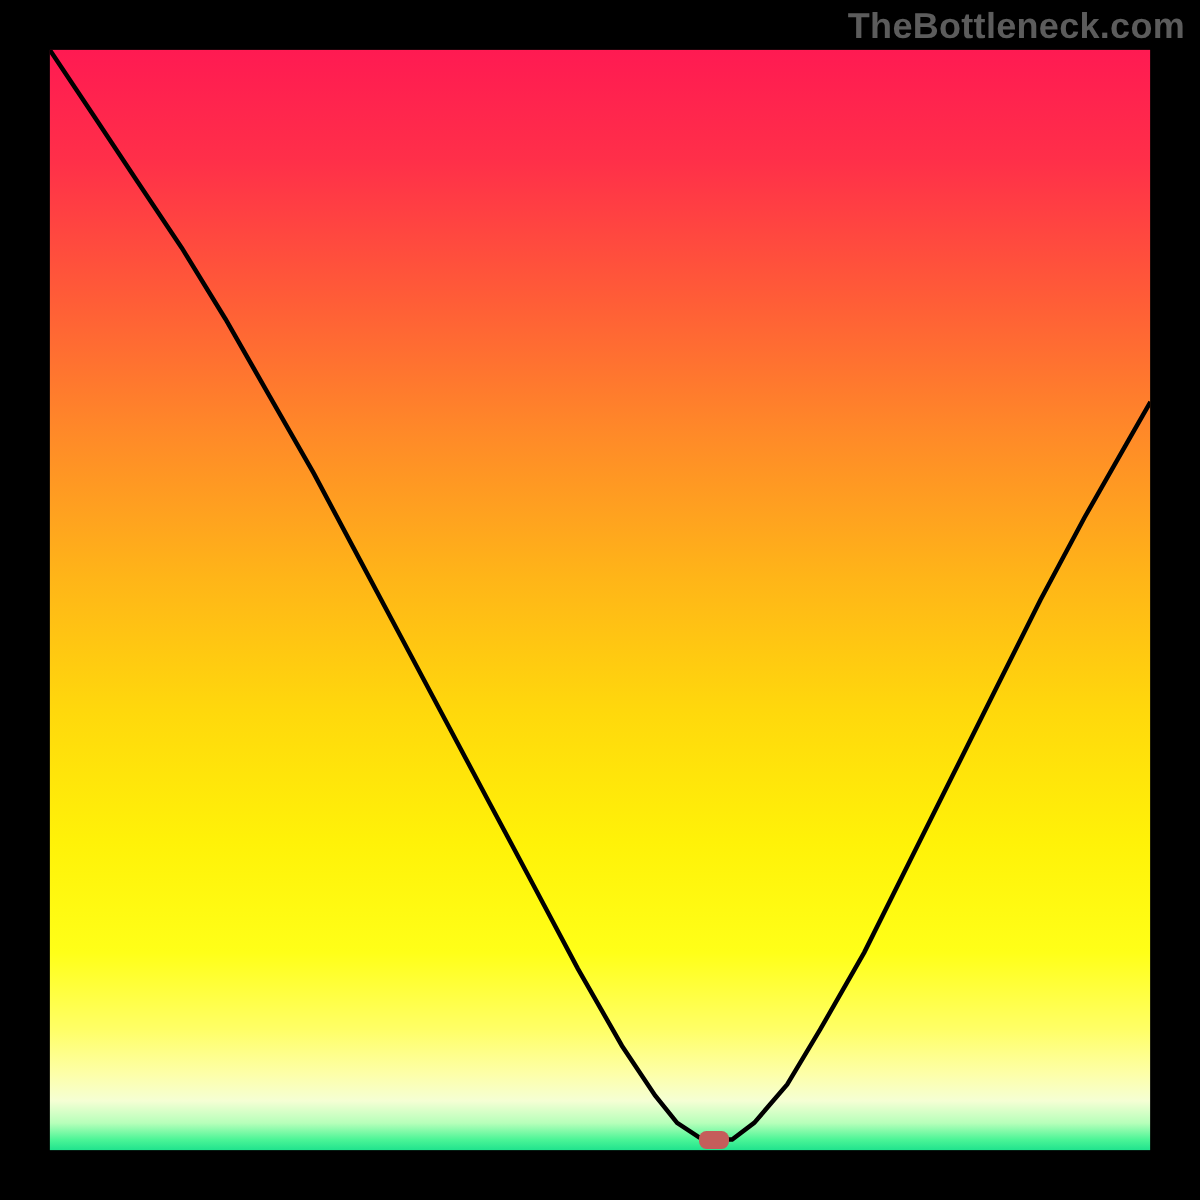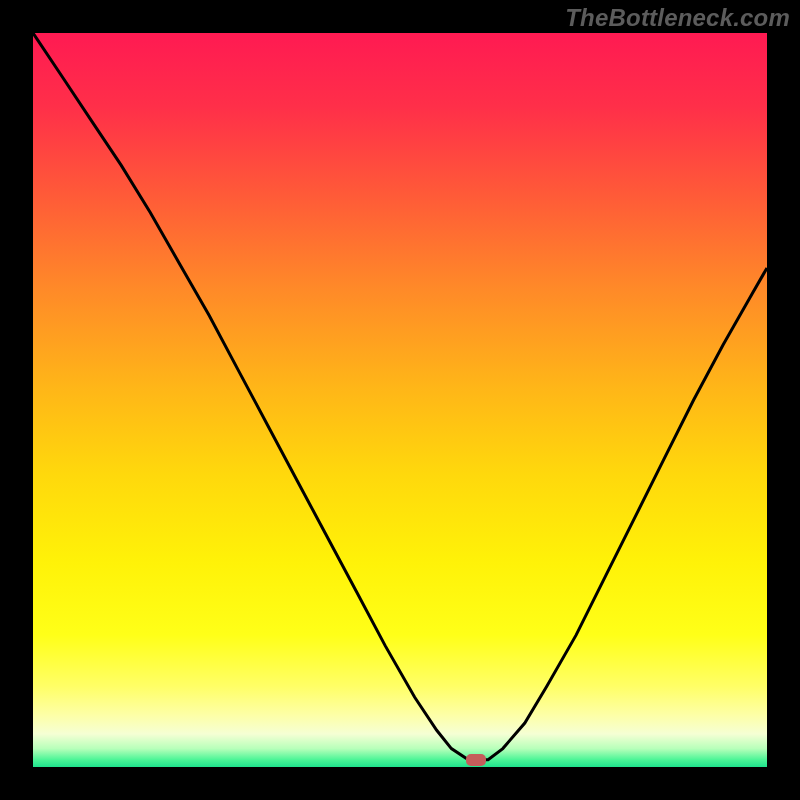--- a/index.html
+++ b/index.html
@@ -19,21 +19,20 @@
   }
   .watermark {
     position: absolute;
     top: 4px;
     right: 10px;
     font-size: 24px;
     font-weight: 600;
     color: #5c5c5c;
     letter-spacing: 0.2px;
     z-index: 3;
-    font-style: italic;
   }
   .plot {
     position: absolute;
     left: 33px;
     top: 33px;
     width: 734px;
     height: 734px;
     overflow: hidden;
   }
   .gradient {

